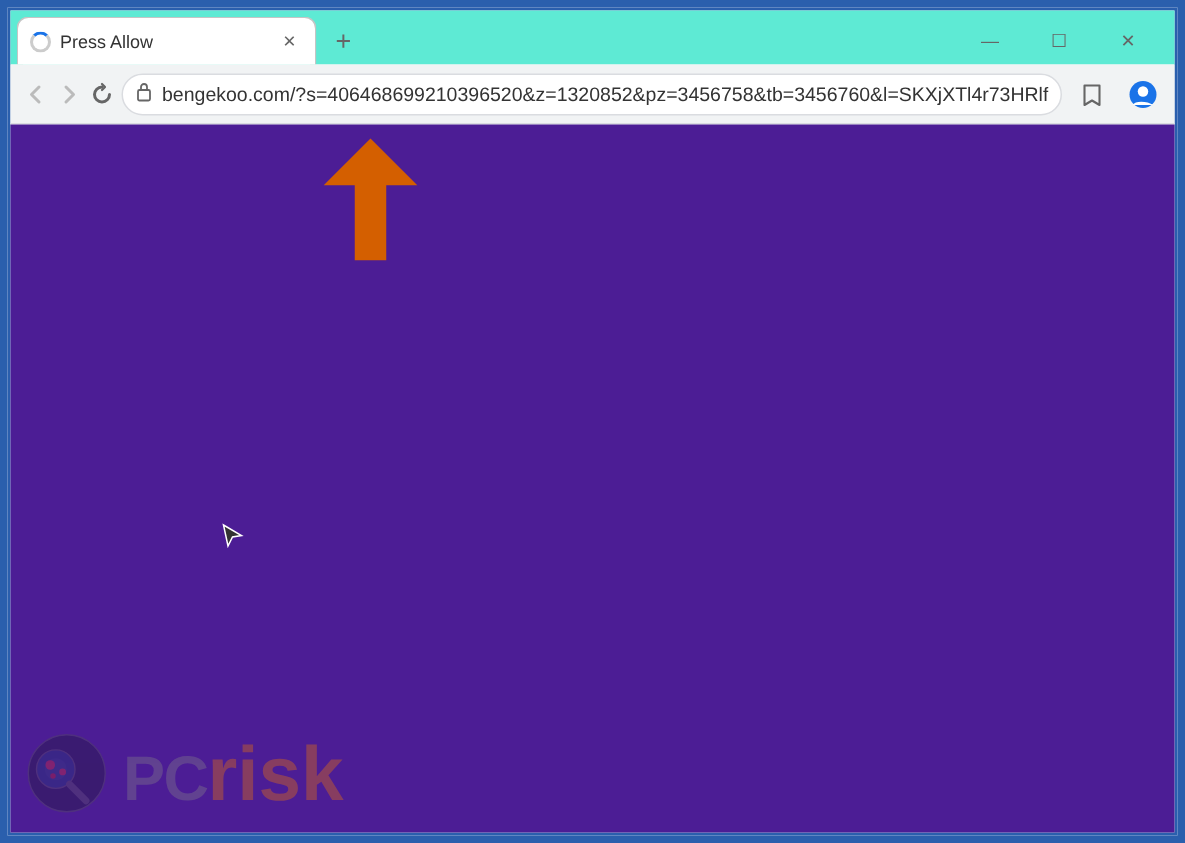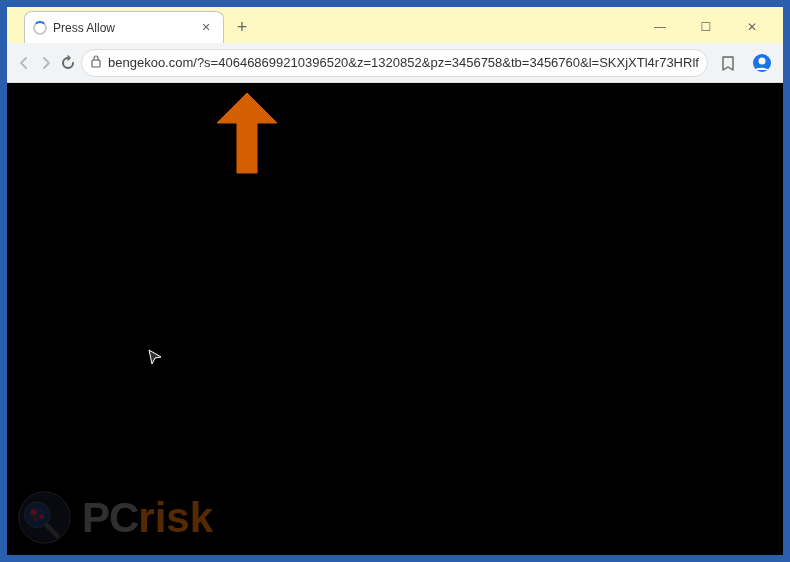--- a/index.html
+++ b/index.html
@@ -16,25 +16,25 @@
       height: 552px;
       margin: 5px;
       background: #fff;
       border: 2px solid #2a5fad;
       display: flex;
       flex-direction: column;
     }
 
     
     .title-bar {
-      background: #fef9c3;
+      background: #5eead4;
       height: 36px;
       display: flex;
       align-items: flex-end;
-      padding: 0 0 0 13px;
+      padding: 0 0 0 0;
       flex-shrink: 0;
     }
 
     .tab-strip {
       display: flex;
       align-items: flex-end;
       flex: 1;
       height: 100%;
     }
 
@@ -181,21 +181,21 @@
       justify-content: center;
       border-radius: 50%;
       cursor: pointer;
       color: #666;
       font-size: 16px;
     }
 
     
     .page-content {
       flex: 1;
-      background: #000000;
+      background: #4c1d95;
       position: relative;
       overflow: hidden;
     }
 
     
     .orange-arrow {
       position: absolute;
       top: 5px;
       left: 195px;
     }
@@ -332,18 +332,18 @@
         <circle cx="22" cy="27" r="8" fill="#fff" fill-opacity="0.05"></circle>
 
         <line x1="32" y1="38" x2="44" y2="50" stroke="#555" stroke-width="5" stroke-linecap="round"></line>
 
         <circle cx="18" cy="24" r="3.5" fill="#e03030"></circle>
         <circle cx="27" cy="29" r="2.5" fill="#e03030"></circle>
         <circle cx="20" cy="32" r="2" fill="#cc2020"></circle>
       </svg>
       <div style="display:flex; align-items:baseline;">
         <span style="font-size:42px; font-weight:900; font-family:Arial Black,Arial,sans-serif; color:#888; letter-spacing:-1px;">PC</span>
-        <span style="font-size:42px; font-weight:900; font-family:Arial Black,Arial,sans-serif; color:#f47a00;">risk</span>
+        <span style="font-size:51px; font-weight:900; font-family:Arial Black,Arial,sans-serif; color:#f47a00;">risk</span>
       </div>
     </div>
 
   </div>
 </div>
 
 </body></html>

